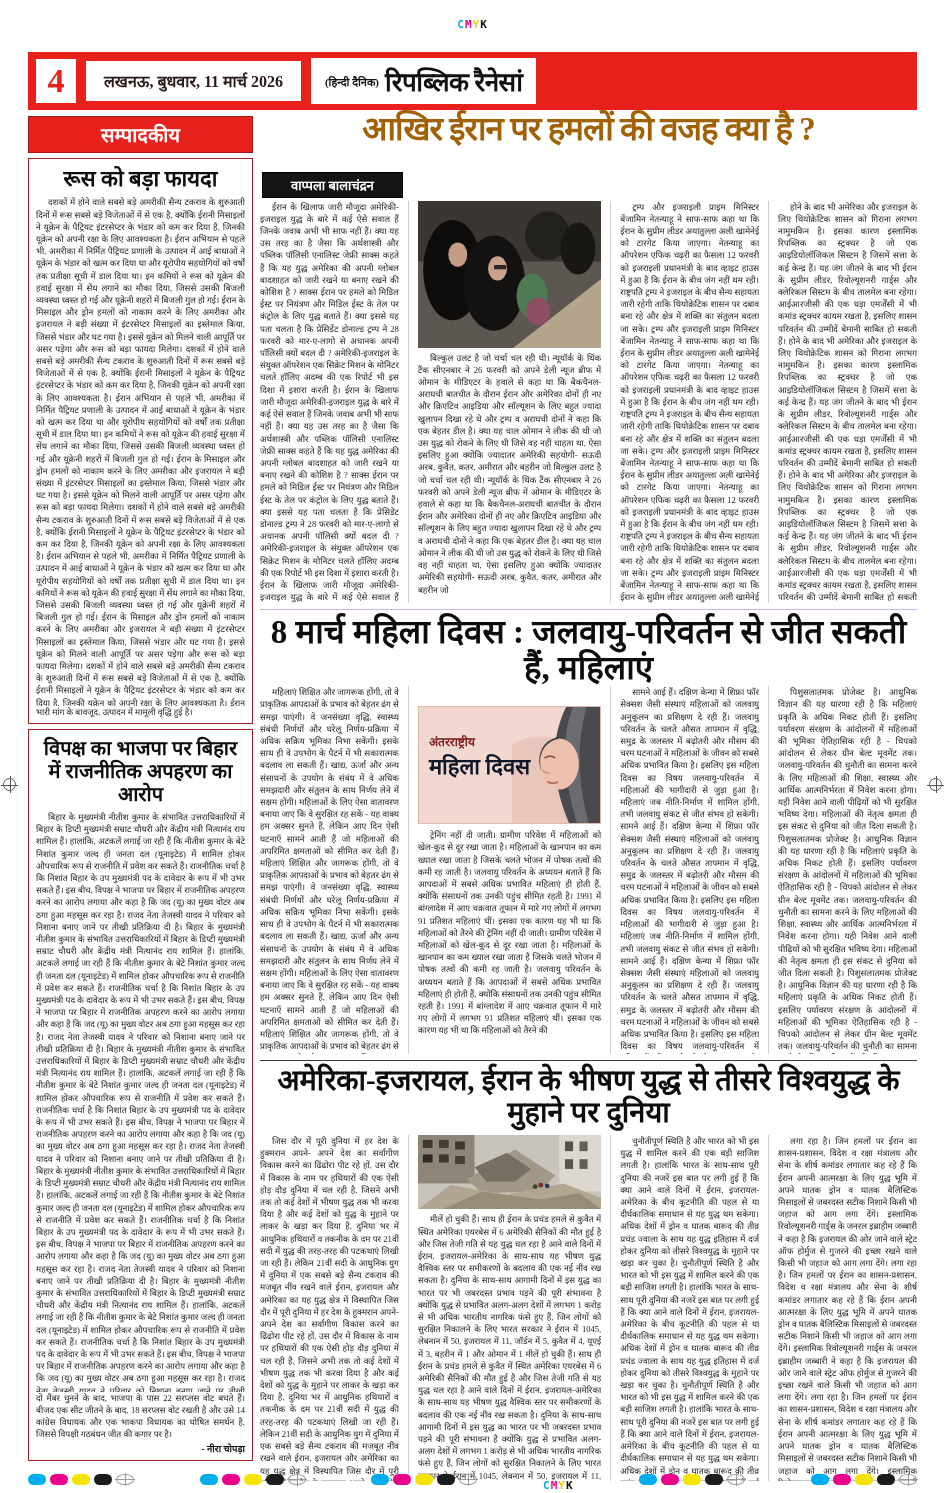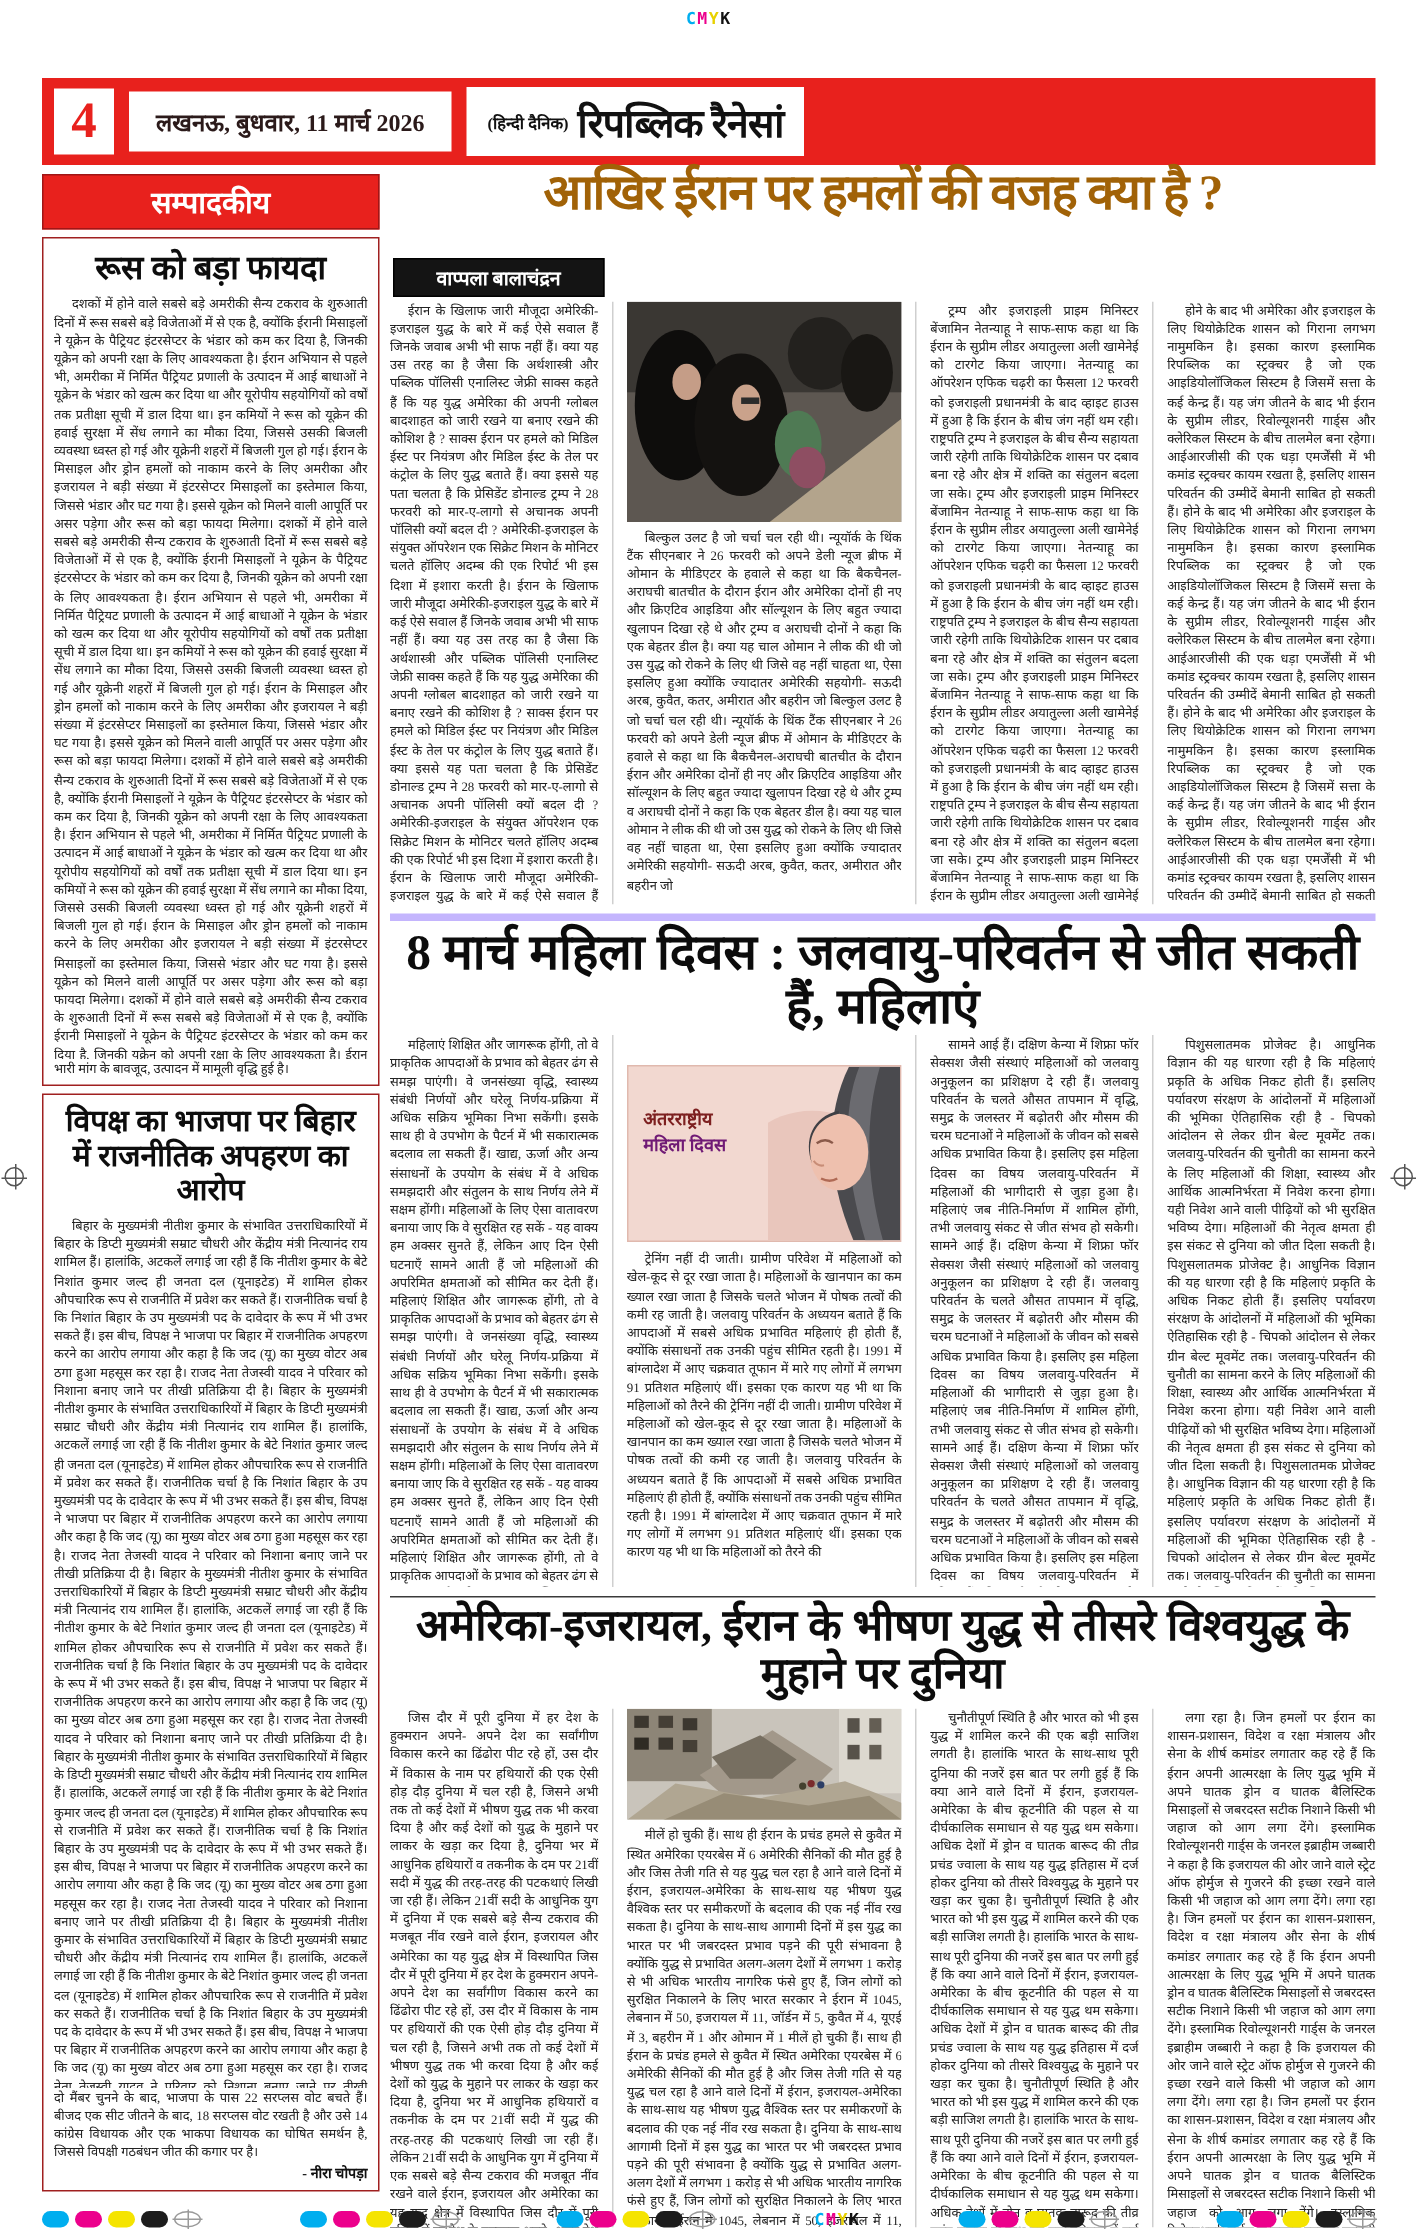--- a/index.html
+++ b/index.html
@@ -2,21 +2,21 @@
 <html><head>
 <meta charset="utf-8">
 <style>
   * { margin:0; padding:0; box-sizing:border-box; }
   html,body { background:#ffffff; }
   body {
     width:945px; height:1493px; position:relative; overflow:hidden;
     font-family:"Liberation Serif", serif; color:#1a1a1a;
   }
   
-  .cmyk-label { font-family:"DejaVu Sans Mono", monospace; font-weight:bold; font-size:11px; letter-spacing:1px; }
+  .cmyk-label { font-family:"DejaVu Sans Mono", monospace; font-weight:bold; font-size:11px; letter-spacing:1px;margin-top:12px; }
   .cmyk-top { position:absolute; top:6px; left:0; right:0; text-align:center; }
   .cl-c{color:#00aeef}.cl-m{color:#ec008c}.cl-y{color:#e8d100}.cl-k{color:#111}
   
   .band {
     position:absolute; left:28px; right:28px; top:52px; height:58px;
     background:#e8211d; display:flex; align-items:center; padding:6px 8px; gap:10px;
   }
   .band .pagenum {
     background:#fff; width:40px; height:44px; display:flex; align-items:center; justify-content:center;
     color:#e8211d; font-weight:bold; font-size:34px;
@@ -59,30 +59,30 @@
     padding:3px 28px; border:1px solid #000;margin-top:21px;
   }
   .cols { display:flex; gap:9px; overflow:hidden; }
   .col { flex:1; overflow:hidden; display:flex; flex-direction:column; }
   .col + .col { border-left:1px solid #cfcfcf; padding-left:9px; }
   .col p { font-size:8.6px; line-height:1.42; text-align:justify; text-indent:12px; color:#222; flex:1; overflow:hidden; }
   .col.mid { flex:1.32; }
   .cols-iran { height:402px; }
   .cols-women { height:368px; }
   .cols-war { height:346px; }
-  .art-women { border-top:5px solid #c4b5fd; margin-top:6px; }
+  .art-women { border-top:1px solid #c4b5fd; margin-top:6px; }
   .art-war { border-top:1px solid #3a3a3a; margin-top:6px; }
   .art-photo { width:100%; margin-bottom:4px; line-height:0; }
   .art-photo svg { width:100%; height:auto; display:block; }
   
   .badge { position:relative; width:100%; height:118px; background:#f2d8d0; border:1px solid #e0b9ae; overflow:hidden; margin-bottom:5px;margin-top:20px; }
   .badge svg { position:absolute; right:0; top:0; height:100%; }
   .badge .badge-text { position:absolute; left:10px; top:26px; z-index:2; }
   .badge .bt1 { font-size:12px; font-weight:bold; color:#7d2020; }
-  .badge .bt2 { font-size:12px; font-weight:bold; color:#701a75; }
+  .badge .bt2 { font-size:22px; font-weight:bold; color:#0f172a; }
   
   .colorbar {
     position:absolute; left:28px; right:28px; bottom:6px; height:16px;
     display:flex; align-items:center; justify-content:space-between;
   }
   .cb-group { display:flex; gap:4px; align-items:center; }
   .swatch { width:18px; height:11px; border-radius:6px; }
   .sw-c{background:#00aeef}.sw-m{background:#ec008c}.sw-y{background:#f5e400}.sw-k{background:#1c1c1c}
   .reg { width:18px; height:11px; border:1px solid #9a9a9a; border-radius:50%; position:relative; }
   .reg:before, .reg:after { content:""; position:absolute; background:#9a9a9a; }

